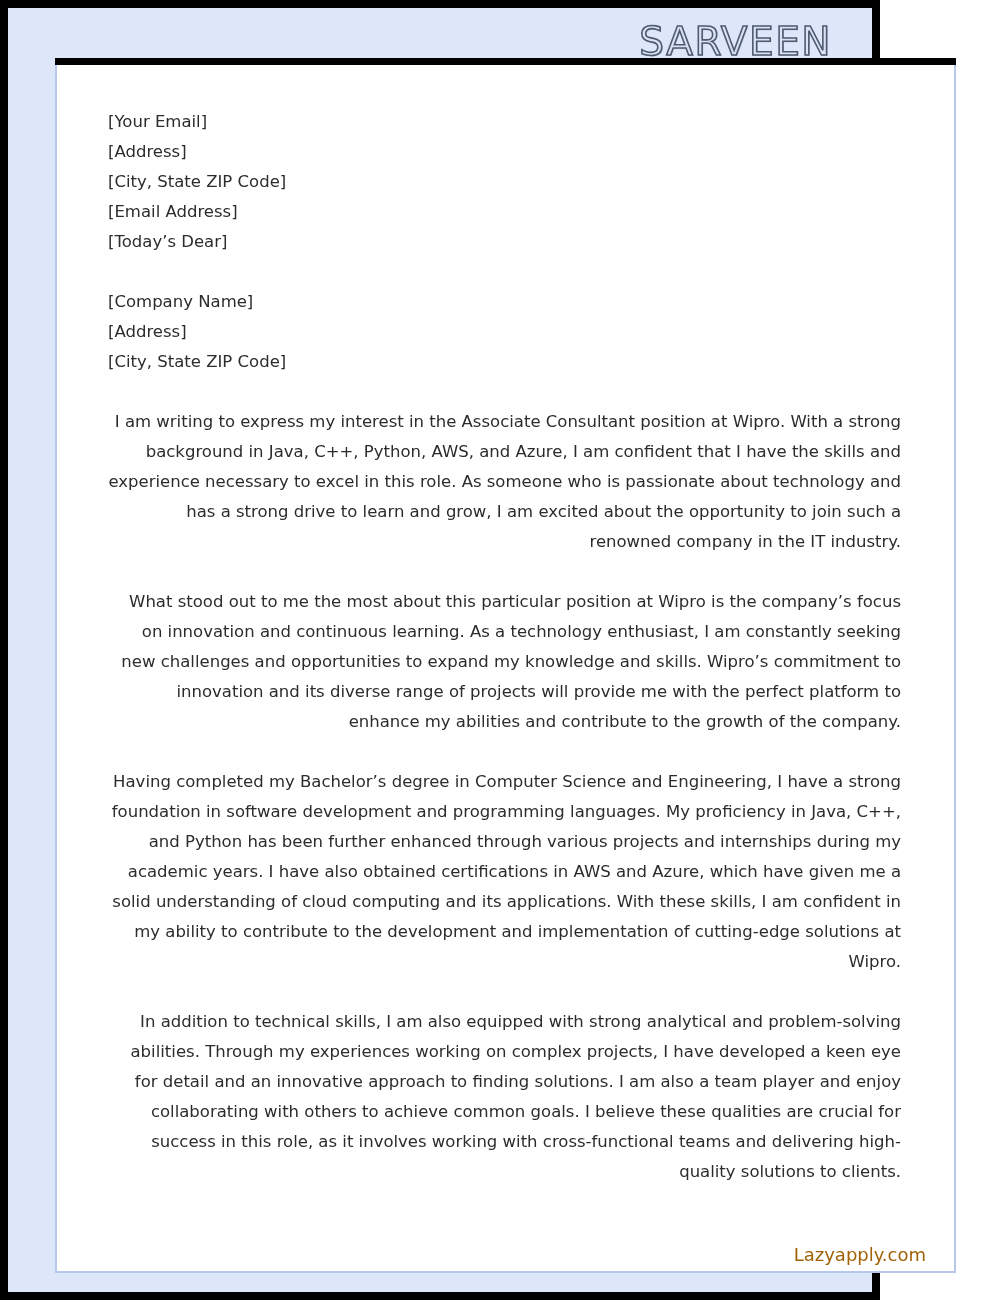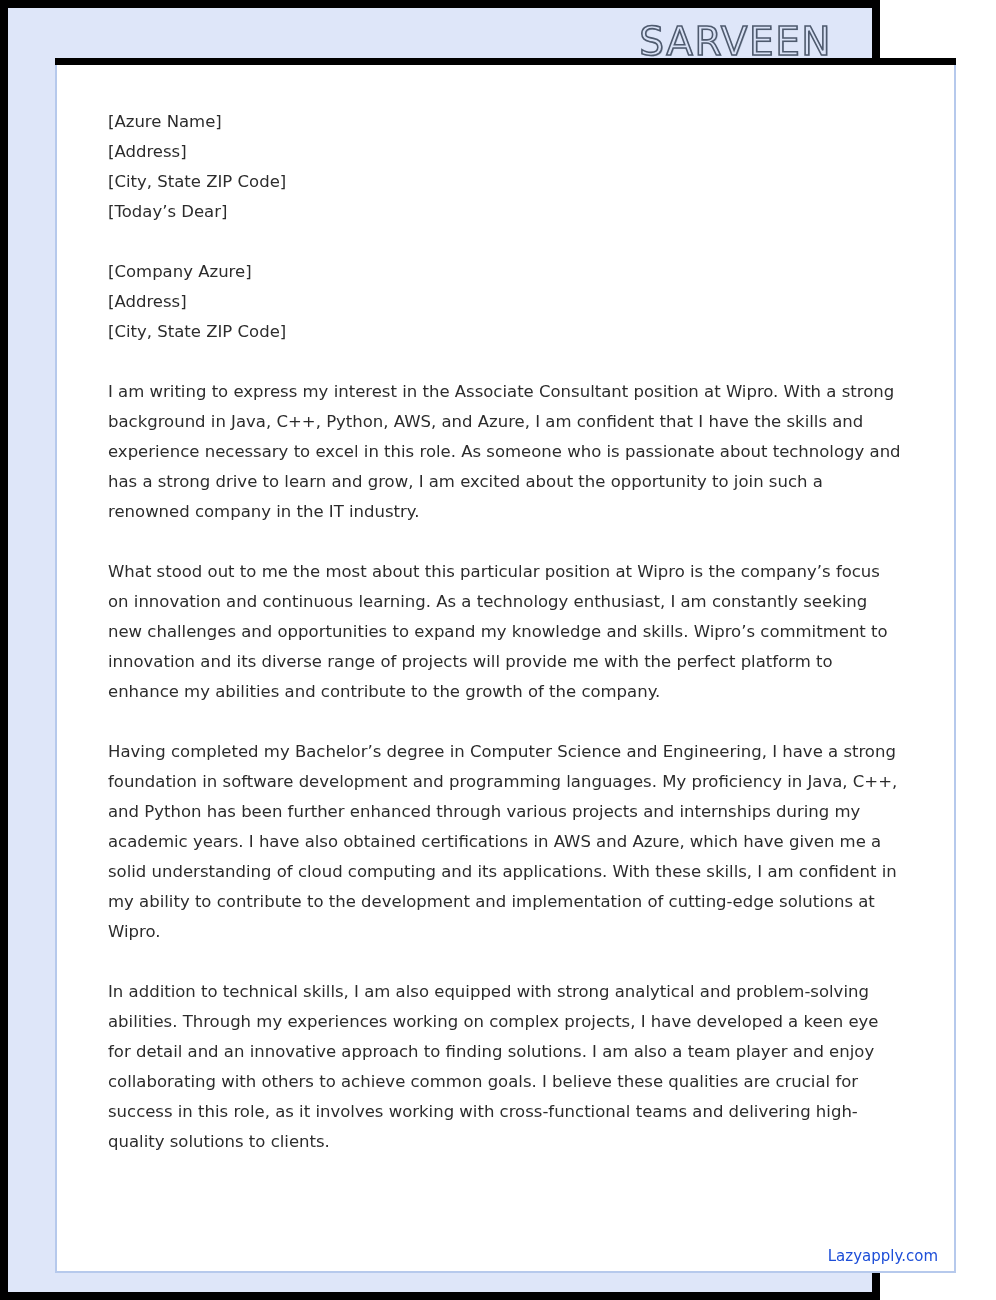--- a/index.html
+++ b/index.html
@@ -88,57 +88,58 @@
     display: block;
     white-space: nowrap;
   }
 
   .salutation {
     margin: 0 0 30px 0;
   }
 
   .para {
     margin: 0 0 30px 0;
-    text-align: left;
+    text-align: right;
   }
 
   
   .watermark {
     position: absolute;
-    right: 14px;
+    right: 26px;
     bottom: 6px;
     font-family: "DejaVu Sans", sans-serif;
-    font-size: 15px;
-    color: #1d4ed8;
+    font-size: 18px;
+    color: #a16207;
     background: #ffffff;
     padding: 0 2px;
     user-select: none;
   }
 </style>
 </head>
 <body>
 
 <div class="page-frame">
 
   <div class="brand-title">SARVEEN</div>
 
   <div class="header-rule"></div>
 
   <div class="document">
     <div class="doc-body">
 
       <div class="addr-block">
-        <span class="addr-line">[Azure Name]</span>
+        <span class="addr-line">[Your Email]</span>
         <span class="addr-line">[Address]</span>
         <span class="addr-line">[City, State ZIP Code]</span>
+        <span class="addr-line">[Email Address]</span>
         <span class="addr-line">[Today’s Dear]</span>
       </div>
 
       <div class="addr-block">
-        <span class="addr-line">[Company Azure]</span>
+        <span class="addr-line">[Company Name]</span>
         <span class="addr-line">[Address]</span>
         <span class="addr-line">[City, State ZIP Code]</span>
       </div>
 
 
       <p class="para">I am writing to express my interest in the Associate Consultant position at Wipro. With a strong background in Java, C++, Python, AWS, and Azure, I am confident that I have the skills and experience necessary to excel in this role. As someone who is passionate about technology and has a strong drive to learn and grow, I am excited about the opportunity to join such a renowned company in the IT industry.</p>
       <p class="para">What stood out to me the most about this particular position at Wipro is the company’s focus on innovation and continuous learning. As a technology enthusiast, I am constantly seeking new challenges and opportunities to expand my knowledge and skills. Wipro’s commitment to innovation and its diverse range of projects will provide me with the perfect platform to enhance my abilities and contribute to the growth of the company.</p>
       <p class="para">Having completed my Bachelor’s degree in Computer Science and Engineering, I have a strong foundation in software development and programming languages. My proficiency in Java, C++, and Python has been further enhanced through various projects and internships during my academic years. I have also obtained certifications in AWS and Azure, which have given me a solid understanding of cloud computing and its applications. With these skills, I am confident in my ability to contribute to the development and implementation of cutting-edge solutions at Wipro.</p>
       <p class="para">In addition to technical skills, I am also equipped with strong analytical and problem-solving abilities. Through my experiences working on complex projects, I have developed a keen eye for detail and an innovative approach to finding solutions. I am also a team player and enjoy collaborating with others to achieve common goals. I believe these qualities are crucial for success in this role, as it involves working with cross-functional teams and delivering high-quality solutions to clients.</p>
 

